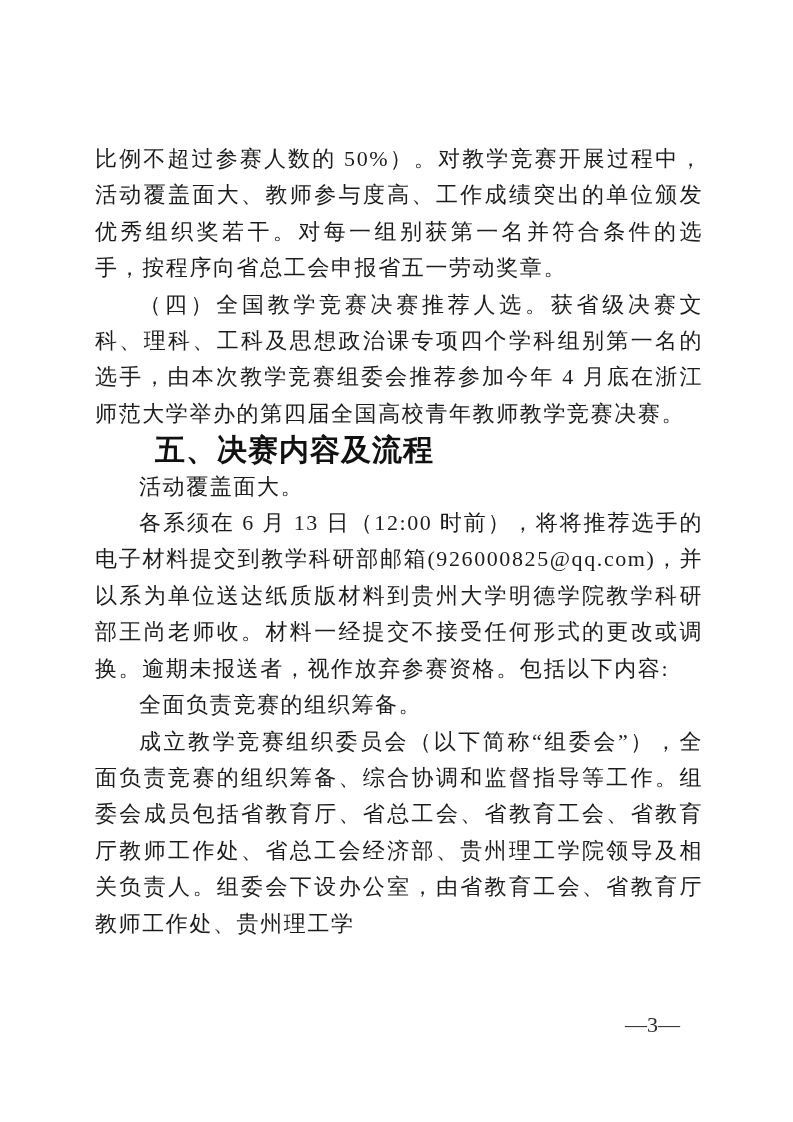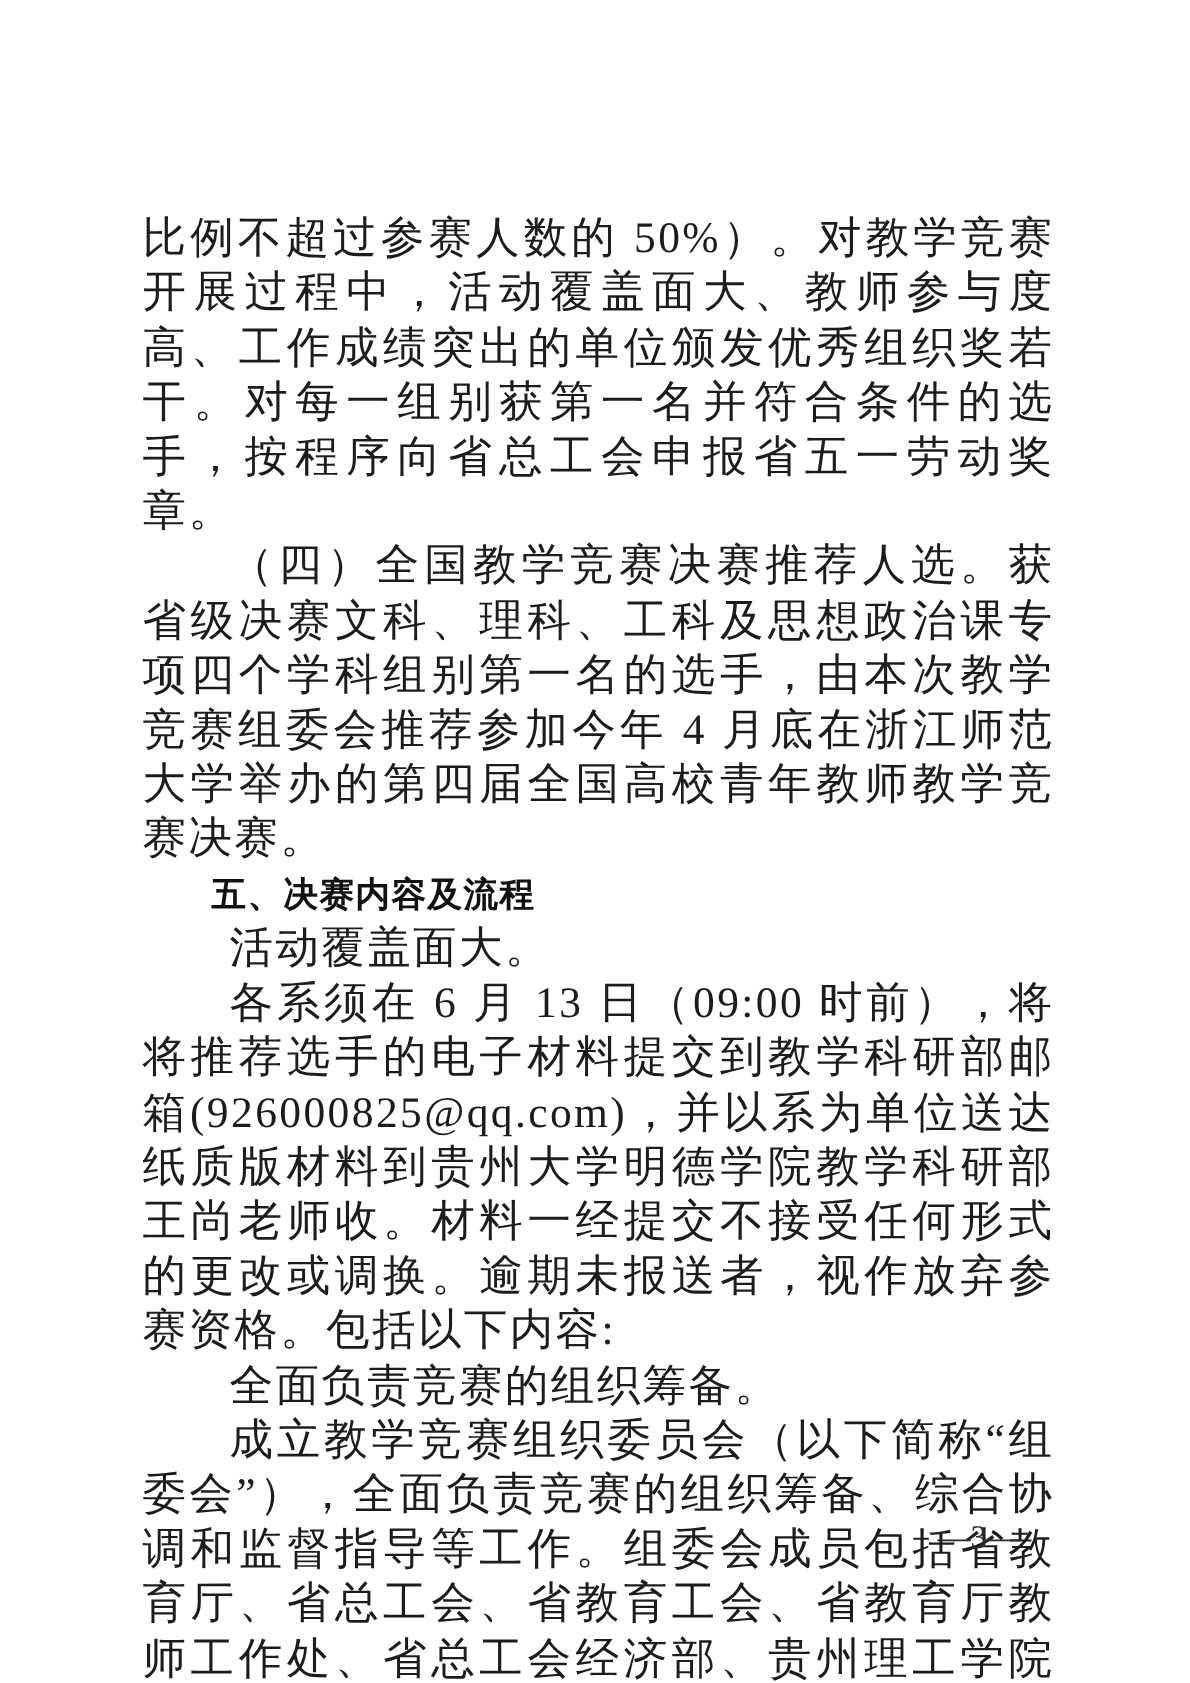--- a/index.html
+++ b/index.html
@@ -17,35 +17,35 @@
     inset: 0;
     background: #ffffff;
   }
   .doc-body {
     position: absolute;
     left: 95px;
     top: 141px;
     width: 608px;
   }
   .block {
-    font-size: 29px;
+    font-size: 22px;
     line-height: 36.4px;
     letter-spacing: 1.6px;
     text-align: justify;
     text-justify: inter-character;
     color: #1c1c1c;
     word-break: break-all;
   }
   .block.indent {
     text-indent: 2em;
   }
   .block.heading {
     font-family: "Liberation Sans", "DejaVu Sans", sans-serif;
     font-weight: bold;
-    font-size: 23px;
+    font-size: 30px;
     letter-spacing: 1px;
     text-align: left;
     color: #111111;
   }
   .page-number {
     position: absolute;
     top: 1012px;
     right: 113px;
     font-size: 22px;
     letter-spacing: 0px;
@@ -55,18 +55,18 @@
 </style>
 </head>
 <body>
 
 <div class="page">
   <div class="doc-body">
       <p class="block body">比例不超过参赛人数的 50%）。对教学竞赛开展过程中，活动覆盖面大、教师参与度高、工作成绩突出的单位颁发优秀组织奖若干。对每一组别获第一名并符合条件的选手，按程序向省总工会申报省五一劳动奖章。</p>
       <p class="block body indent">（四）全国教学竞赛决赛推荐人选。获省级决赛文科、理科、工科及思想政治课专项四个学科组别第一名的选手，由本次教学竞赛组委会推荐参加今年 4 月底在浙江师范大学举办的第四届全国高校青年教师教学竞赛决赛。</p>
       <p class="block heading indent">五、决赛内容及流程</p>
       <p class="block body indent">活动覆盖面大。</p>
-      <p class="block body indent">各系须在 6 月 13 日（09:00 时前），将将推荐选手的电子材料提交到教学科研部邮箱(926000825@qq.com)，并以系为单位送达纸质版材料到贵州大学明德学院教学科研部王尚老师收。材料一经提交不接受任何形式的更改或调换。逾期未报送者，视作放弃参赛资格。包括以下内容:</p>
+      <p class="block body indent">各系须在 6 月 13 日（12:00 时前），将将推荐选手的电子材料提交到教学科研部邮箱(926000825@qq.com)，并以系为单位送达纸质版材料到贵州大学明德学院教学科研部王尚老师收。材料一经提交不接受任何形式的更改或调换。逾期未报送者，视作放弃参赛资格。包括以下内容:</p>
       <p class="block body indent">全面负责竞赛的组织筹备。</p>
       <p class="block body indent">成立教学竞赛组织委员会（以下简称“组委会”），全面负责竞赛的组织筹备、综合协调和监督指导等工作。组委会成员包括省教育厅、省总工会、省教育工会、省教育厅教师工作处、省总工会经济部、贵州理工学院领导及相关负责人。组委会下设办公室，由省教育工会、省教育厅教师工作处、贵州理工学</p>
     </div>
   <div class="page-number">—3—</div>
 </div>
 
 </body></html>

